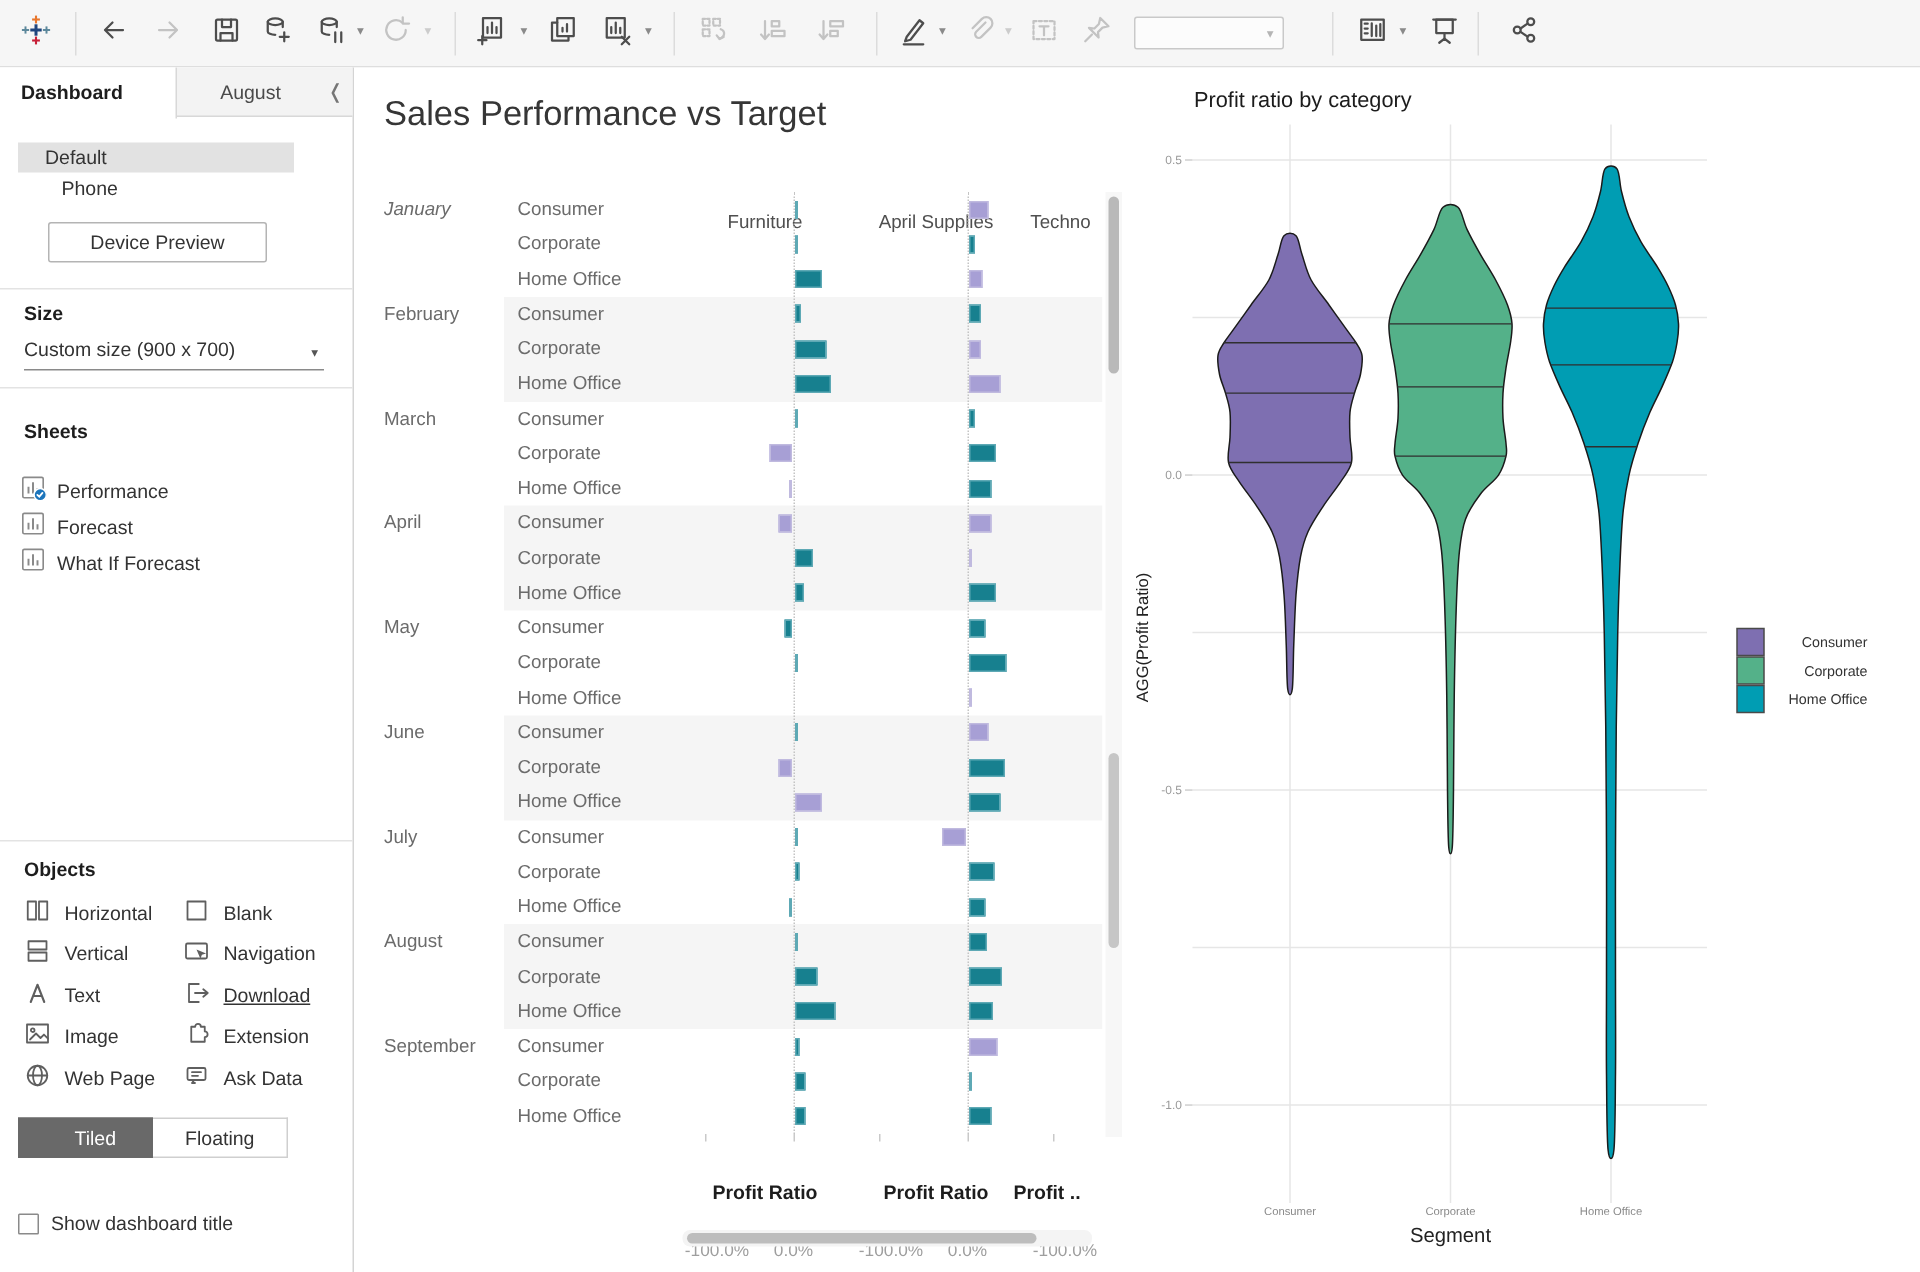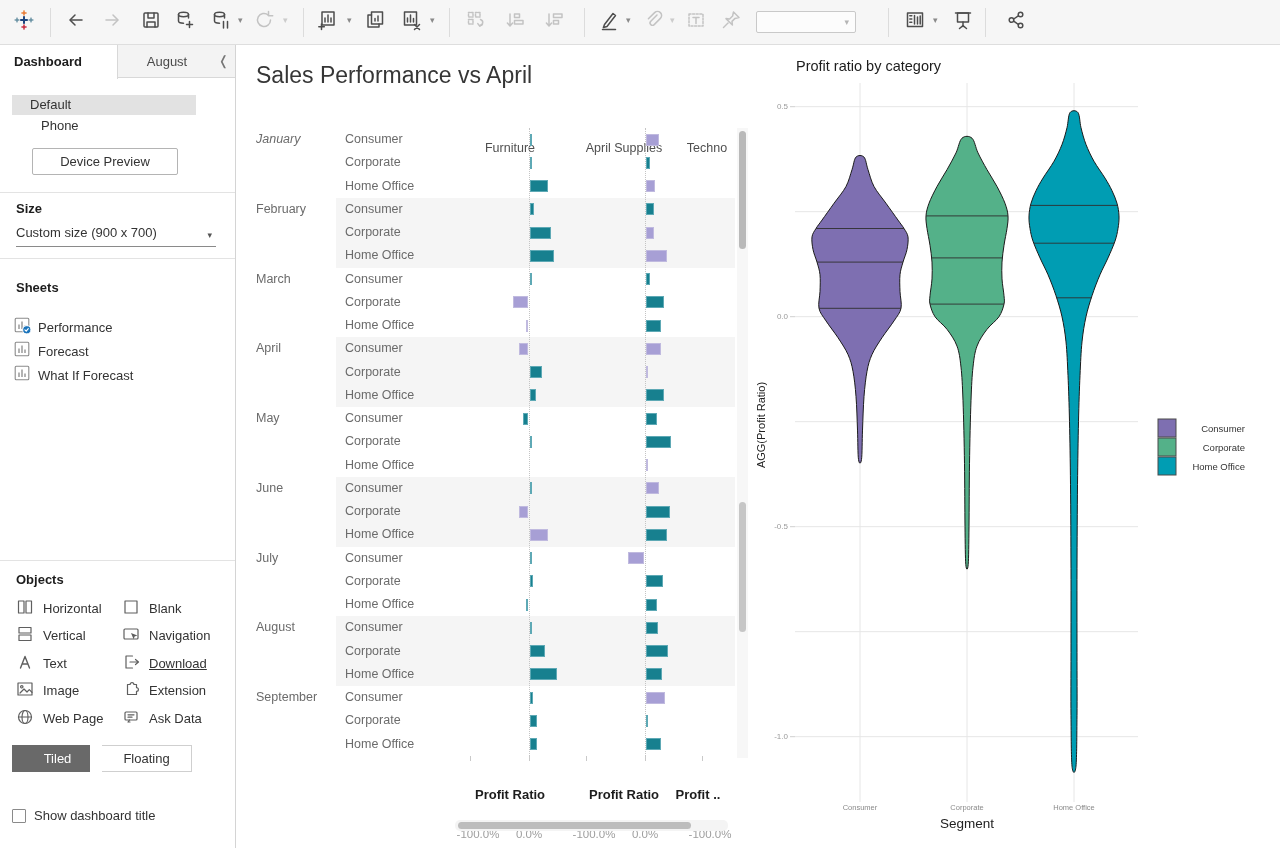--- a/index.html
+++ b/index.html
@@ -39,21 +39,21 @@
   .sb-hr{position:absolute;left:0;width:235px;height:1px;background:#e3e3e3;}
   .sb-heading{position:absolute;left:16px;font-size:13px;font-weight:bold;color:#1d1d1d;}
   .size-value{position:absolute;left:16px;top:180px;width:200px;height:22px;font-size:13px;
               color:#333;border-bottom:1px solid #8a8a8a;}
   .size-value .sv-caret{position:absolute;right:4px;top:5px;font-size:9px;color:#555;}
   .sheet-item{position:absolute;left:14px;width:210px;height:22px;font-size:13px;color:#333;
               display:flex;align-items:center;gap:7px;}
   .obj-item{position:absolute;width:104px;height:20px;font-size:13px;color:#333;
             display:flex;align-items:center;gap:9px;}
   .seg-ctl{position:absolute;top:700px;height:27px;font-size:13px;text-align:center;line-height:25px;}
-  .seg-tiled{left:12px;width:78px;background:#696969;color:#fff;border:1px solid #696969;padding-left:13px;}
+  .seg-tiled{left:12px;width:90px;background:#696969;color:#fff;border:1px solid #696969;padding-left:13px;}
   .seg-floating{left:102px;width:90px;background:#fff;color:#333;border:1px solid #cfcfcf;border-left:none;}
   .cb-row{position:absolute;left:12px;top:763px;display:flex;align-items:center;gap:8px;
           font-size:13px;color:#333;}
   .cb-box{width:14px;height:14px;border:1px solid #8a8a8a;background:#fff;border-radius:1px;}
 
   
   .perf{position:absolute;left:236px;top:45px;width:512px;height:803px;background:#fff;}
   .perf-clip{position:absolute;left:0;top:0;width:499px;height:803px;overflow:hidden;}
   .perf-title{position:absolute;left:20px;top:17px;font-size:23px;color:#363636;}
   .col-header{position:absolute;top:64px;font-size:12.5px;color:#4f4f4f;text-align:center;margin-top:32px;}
@@ -372,21 +372,21 @@
     <div class="seg-ctl seg-floating">Floating</div>
 
     <div class="cb-row">
       <span class="cb-box"></span>
       <span>Show dashboard title</span>
     </div>
   </div>
 
   <div class="perf">
     <div class="perf-clip" id="perf-clip">
-      <div class="perf-title">Sales Performance vs April</div>
+      <div class="perf-title">Sales Performance vs Target</div>
     <div class="col-header" style="left: 214px; width: 120px;">Furniture</div>
         <div class="col-header" style="left: 328px; width: 120px;">April Supplies</div>
         <div class="col-header" style="left: 411px; width: 120px;">Techno</div>
         <div class="stripe" style="left: 100px; top: 152.75px; width: 399px; height: 69.75px;"></div>
         <div class="stripe" style="left: 100px; top: 292.25px; width: 399px; height: 69.75px;"></div>
         <div class="stripe" style="left: 100px; top: 431.75px; width: 399px; height: 69.75px;"></div>
         <div class="stripe" style="left: 100px; top: 571.25px; width: 399px; height: 69.75px;"></div>
         <div class="zero-line" style="left: 293px; top: 83px; height: 627.75px;"></div>
         <div class="zero-line" style="left: 409px; top: 83px; height: 627.75px;"></div>
         <div class="row-label" style="left: 20px; top: 83px; font-style: italic;">January</div>

